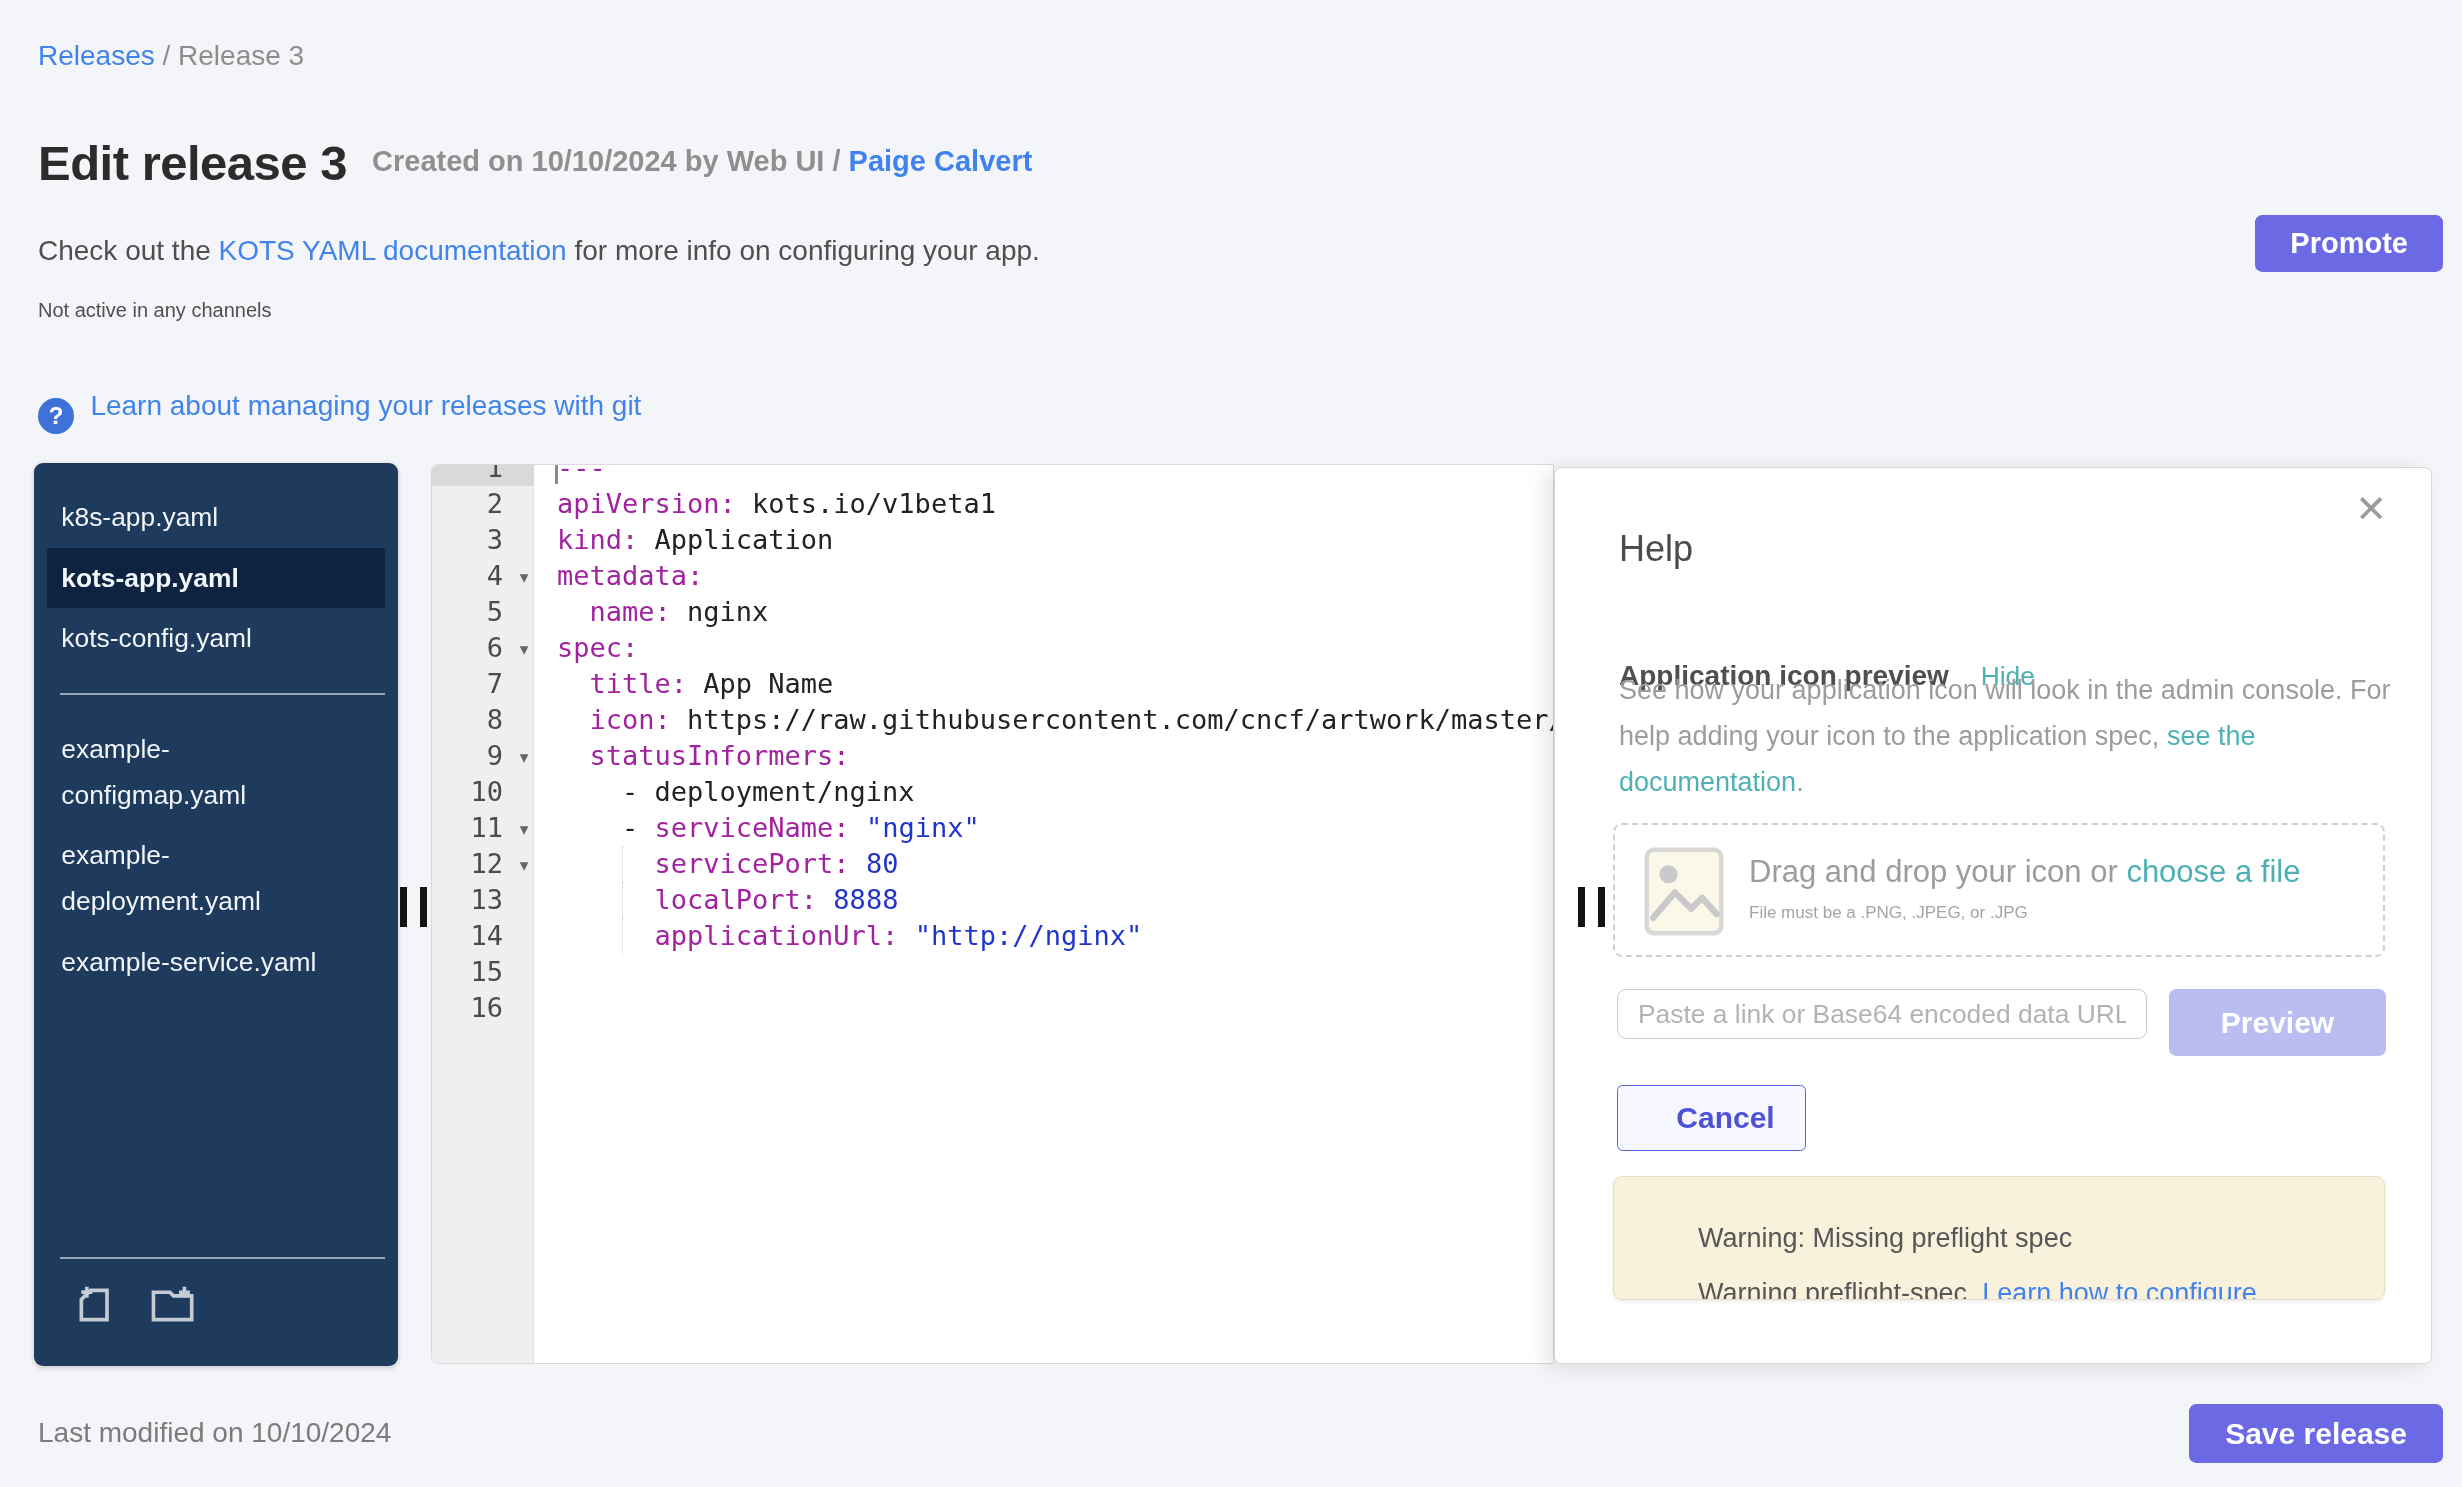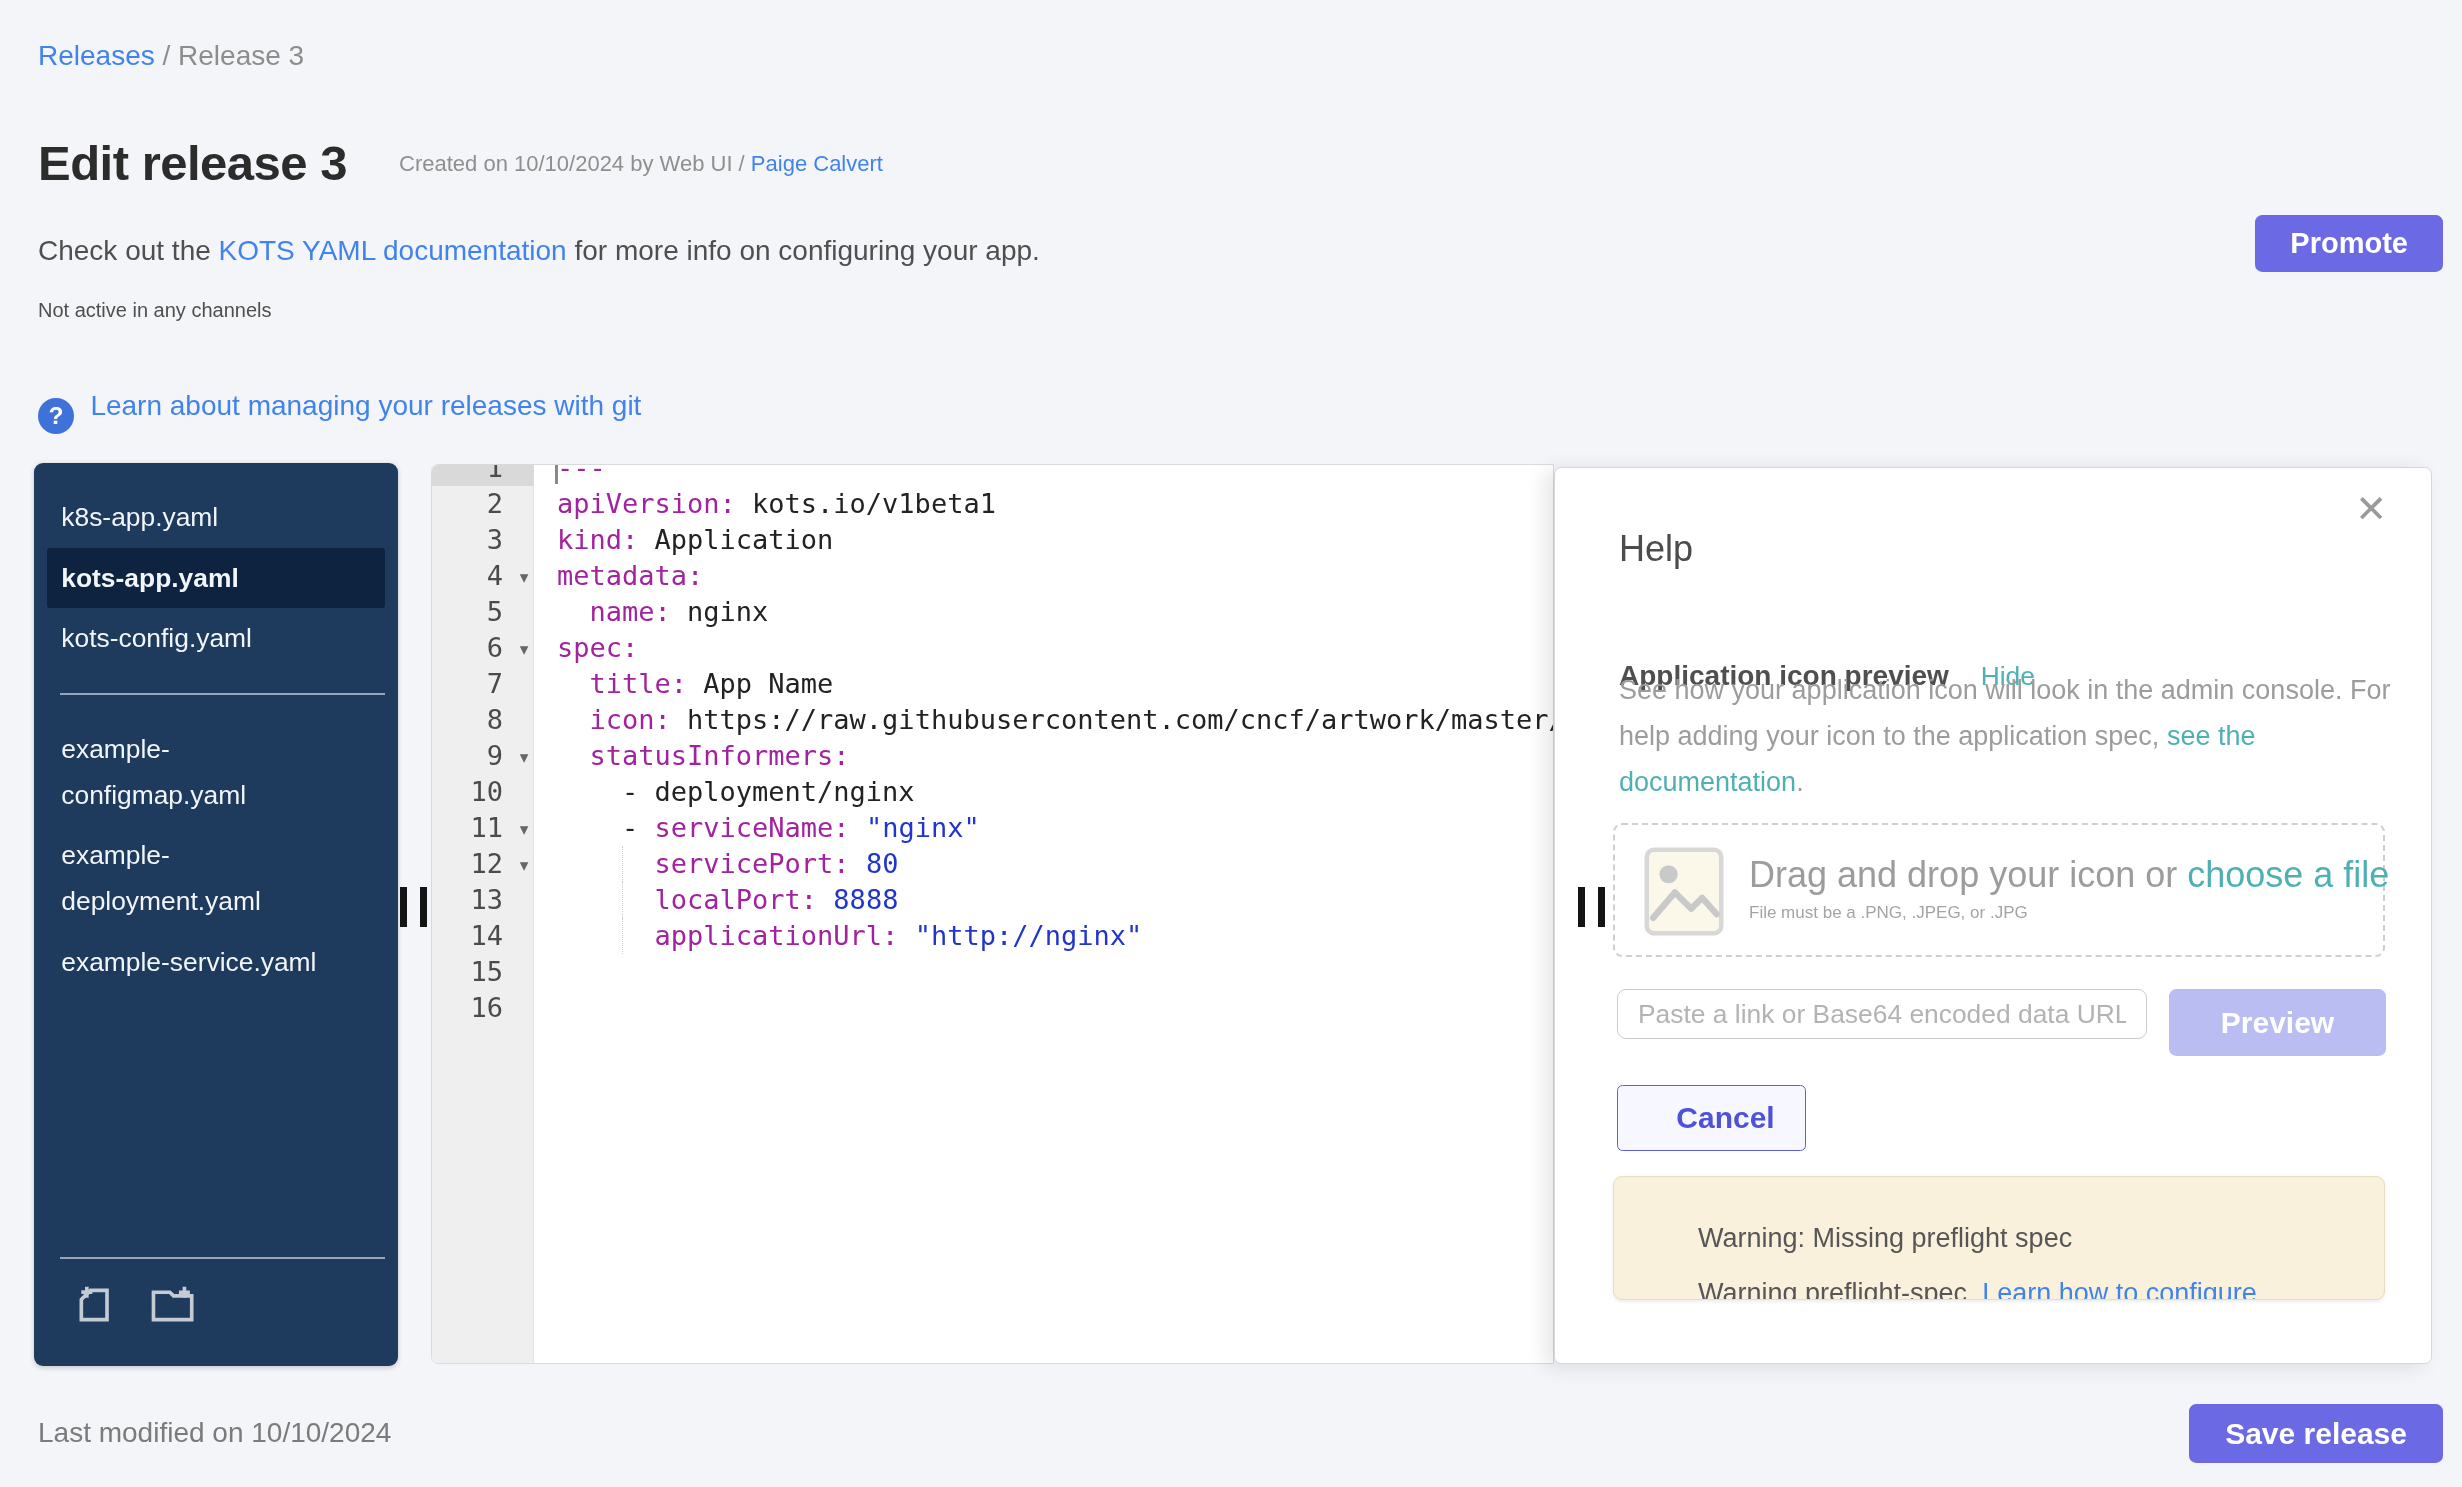--- a/index.html
+++ b/index.html
@@ -28,21 +28,21 @@
   .abs{position:absolute;}
   a{text-decoration:none;cursor:pointer;}
   .link{color:var(--link-blue);}
   .teal-link{color:var(--teal);}
 
   
   .breadcrumb{left:38px;top:40px;font-size:28px;color:#8d8d8d;}
   .breadcrumb a{color:var(--link-blue);}
   .page-title-row{left:38px;top:135px;white-space:nowrap;}
   .page-title{display:inline-block;font-size:49px;font-weight:700;color:#2c2c2c;letter-spacing:-0.5px;}
-  .created{display:inline-block;font-size:22px;color:#8f8f8f;margin-left:48px;vertical-align:9px;}
+  .created{display:inline-block;font-size:29px;color:#8f8f8f;margin-left:21px;vertical-align:9px;font-weight:bold;}
   .created a{color:var(--link-blue);}
   .doc-line{left:38px;top:235px;font-size:28px;color:#4f4f4f;}
   .channel-status{left:38px;top:299px;font-size:20px;color:#4f4f4f;}
   .git-row{left:38px;top:386px;height:40px;line-height:40px;font-size:28px;}
   .help-circle{display:inline-block;width:36px;height:36px;border-radius:50%;background:#3f72d9;color:#fff;
     font-size:24.6px;font-weight:700;text-align:center;line-height:36px;vertical-align:-9px;margin-right:16.4px;}
   .btn{display:inline-block;background:var(--accent);color:#fff;font-weight:700;border:none;border-radius:7.3px;cursor:pointer;font-family:"Liberation Sans",sans-serif;}
   .promote-btn{right:19px;top:215px;height:57px;padding:0 35px;font-size:29px;}
   .save-btn{right:19px;top:1404px;height:59px;padding:0 36px;font-size:30px;}
 
@@ -89,21 +89,21 @@
   .help-panel{left:1554px;top:467px;width:878px;height:897px;background:#fff;border:0.9px solid #d6d6d6;
     border-radius:7.3px;box-shadow:-9px 3.6px 20px rgba(0,0,0,0.10);}
   .close-x{position:absolute;top:22px;right:44px;font-size:38px;color:#9a9a9a;line-height:1;cursor:pointer;font-weight:400;}
   .help-title{position:absolute;left:64px;top:60px;font-size:36px;font-weight:500;color:#4c4c4c;}
   .section-row{position:absolute;left:64px;top:144px;font-size:28px;margin-top:48px;}
   .section-title{font-weight:700;color:#4f4f4f;}
   .hide-link{font-size:26.4px;margin-left:24px;font-weight:400;}
   .help-para{position:absolute;left:64px;top:199px;width:805px;font-size:27px;line-height:46px;color:#9c9c9c;}
   .dropzone{position:absolute;left:58px;top:355px;width:772px;height:134px;border:2.7px dashed #cfcfcf;border-radius:9px;cursor:pointer;}
   .img-ph{position:absolute;left:29px;top:22px;}
-  .dz-main{position:absolute;left:134px;top:29px;font-size:36px;color:#9c9c9c;white-space:nowrap;}
+  .dz-main{position:absolute;left:134px;top:29px;font-size:31px;color:#9c9c9c;white-space:nowrap;}
   .dz-hint{position:absolute;left:134px;top:78px;font-size:17px;color:#a4a4a4;white-space:nowrap;}
   .url-input{position:absolute;left:62px;top:521px;width:530px;height:50px;border:1.8px solid #cbcbcb;border-radius:9px;
     font-size:26.4px;padding:0 20px;color:#555;font-family:"Liberation Sans",sans-serif;outline:none;background:#fff;}
   .url-input::placeholder{color:#b3b3b3;}
   .preview-btn{position:absolute;left:614px;top:521px;width:217px;height:67px;background:var(--accent-light);
     color:#fff;font-size:30px;font-weight:700;border:none;border-radius:7.3px;cursor:default;font-family:"Liberation Sans",sans-serif;}
   .cancel-btn{position:absolute;left:62px;top:617px;width:189px;height:66px;background:#f7f8ff;border:1.8px solid #5d60dd;
     border-radius:5.5px;color:#4e52d8;font-size:30px;font-weight:700;cursor:pointer;font-family:"Liberation Sans",sans-serif;padding-left:28px;}
   .warning-box{position:absolute;left:58px;top:708px;width:772px;height:124px;background:var(--warning-bg);
     border:0.9px solid #e7ddc2;border-radius:9px;box-shadow:0 1.8px 3.6px rgba(0,0,0,0.07);overflow:hidden;}

